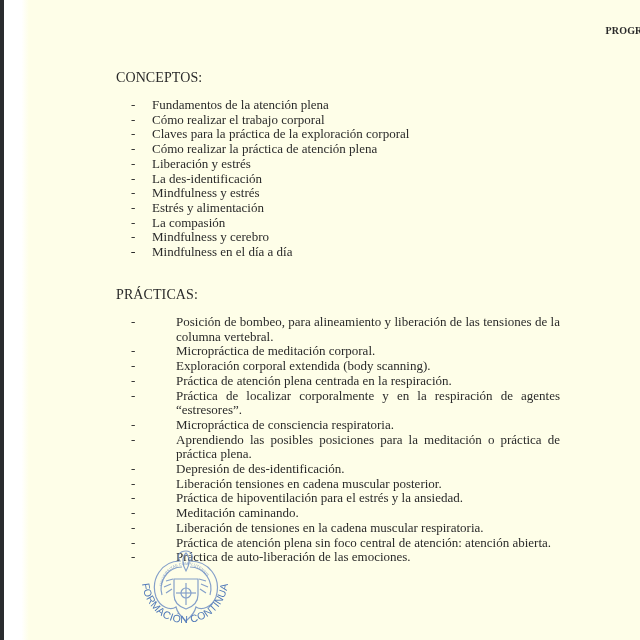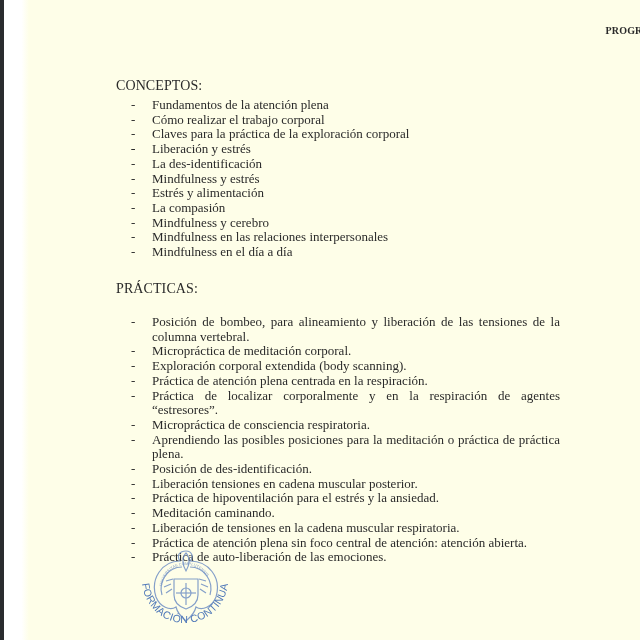--- a/index.html
+++ b/index.html
@@ -39,21 +39,20 @@
       font-weight: bold;
       letter-spacing: 0.2px;
       padding-left: 30px;
     }
     .title .colon { font-weight: normal; }
     .section-heading {
       position: absolute;
       left: 116px;
       font-size: 14px;
       letter-spacing: 0.1px;
-      margin-top: 8px;
     }
     .list {
       position: absolute;
       left: 131px;
       margin: 0;
       padding: 0;
       list-style: none;
       font-size: 13px;
       line-height: 14.7px;
     }
@@ -65,20 +64,21 @@
       position: absolute;
       left: 0;
       top: 0;
     }
     .list.practicas {
       width: 429px;
     }
     .list.practicas li .txt {
       display: block;
       text-align: justify;
+      margin-left: 24px;
     }
     .logo {
       position: absolute;
       left: 136px;
       top: 549px;
       width: 110px;
       height: 91px;
     }
   </style>
 </head>
@@ -90,32 +90,32 @@
 <div class="page">
 
   <div class="title"><span>PROGRAMA</span><span class="colon">:</span></div>
 
   <div class="section-heading" style="top:70px;">CONCEPTOS:</div>
 
   <ul class="list conceptos" style="top:98px;">
     <li><span class="dash">-</span><span>Fundamentos de la atención plena</span></li>
     <li><span class="dash">-</span><span>Cómo realizar el trabajo corporal</span></li>
     <li><span class="dash">-</span><span>Claves para la práctica de la exploración corporal</span></li>
-    <li><span class="dash">-</span></li>
+    <li><span class="dash">-</span><span>Cómo realizar la práctica de atención plena</span></li>
     <li><span class="dash">-</span><span>Liberación y estrés</span></li>
     <li><span class="dash">-</span><span>La des-identificación</span></li>
     <li><span class="dash">-</span><span>Mindfulness y estrés</span></li>
     <li><span class="dash">-</span><span>Estrés y alimentación</span></li>
     <li><span class="dash">-</span><span>La compasión</span></li>
     <li><span class="dash">-</span><span>Mindfulness y cerebro</span></li>
-    <li><span class="dash">-</span><span>Mindfulness en las relaciones interpersonales</span></li>
+    <li><span class="dash">-</span></li>
     <li><span class="dash">-</span><span>Mindfulness en el día a día</span></li>
   </ul>
 
-  <div class="section-heading" style="top:273px;">PRÁCTICAS:</div>
+  <div class="section-heading" style="top:287px;">PRÁCTICAS:</div>
 
   <ul class="list practicas" style="top:315px;">
     <li>
         <span class="dash">-</span>
         <span class="txt">Posición de bombeo, para alineamiento y liberación de las tensiones de la columna vertebral.</span>
       </li>
     <li>
         <span class="dash">-</span>
         <span class="txt">Micropráctica de meditación corporal.</span>
       </li>
@@ -134,21 +134,21 @@
     <li>
         <span class="dash">-</span>
         <span class="txt">Micropráctica de consciencia respiratoria.</span>
       </li>
     <li>
         <span class="dash">-</span>
         <span class="txt">Aprendiendo las posibles posiciones para la meditación o práctica de práctica plena.</span>
       </li>
     <li>
         <span class="dash">-</span>
-        <span class="txt">Posición de des-identificación.</span>
+        <span class="txt">Depresión de des-identificación.</span>
       </li>
     <li>
         <span class="dash">-</span>
         <span class="txt">Liberación tensiones en cadena muscular posterior.</span>
       </li>
     <li>
         <span class="dash">-</span>
         <span class="txt">Práctica de hipoventilación para el estrés y la ansiedad.</span>
       </li>
     <li>

